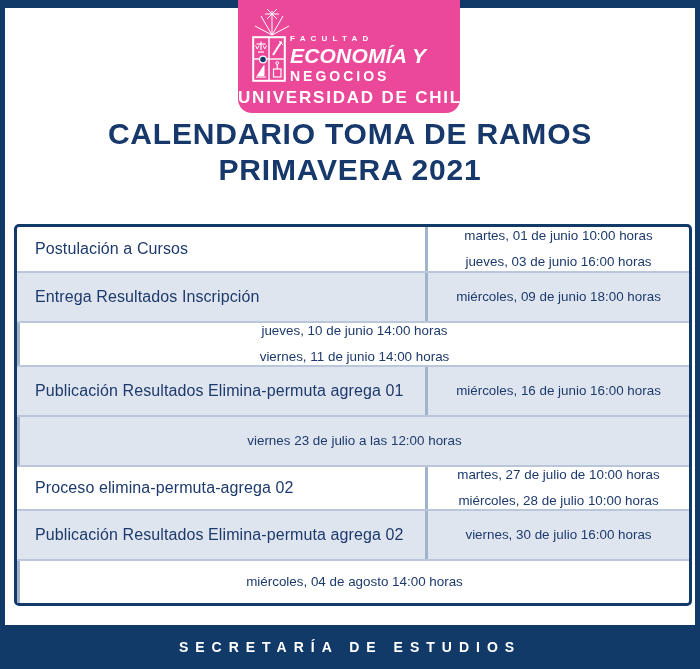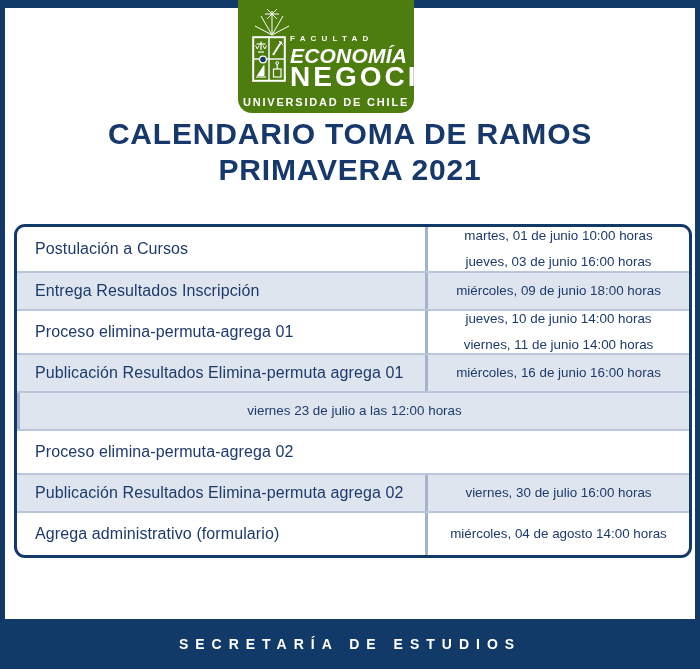--- a/index.html
+++ b/index.html
@@ -20,41 +20,41 @@
   
   .frame-top   { position: absolute; top: 0; left: 0; right: 0; height: 8px; background: #123a68; }
   .frame-left  { position: absolute; top: 0; left: 0; bottom: 0; width: 5px; background: #123a68; }
   .frame-right { position: absolute; top: 0; right: 0; bottom: 0; width: 5px; background: #123a68; }
 
   
   .logo-tab {
     position: absolute;
     top: 0;
     left: 238px;
-    width: 176px;
+    width: 222px;
     height: 113px;
-    background: #4d7c0f;
+    background: #ec4899;
     border-radius: 0 0 14px 14px;
     display: flex;
     align-items: flex-start;
     justify-content: flex-start;
   }
   .logo { position: relative; width: 180px; height: 100px; margin-top: 8px; color: #ffffff; }
   .starburst { position: absolute; left: 13px; top: 0; }
   .shield    { position: absolute; left: 14px; top: 28px; }
   .logo-text { position: absolute; left: 52px; top: 26px; width: 128px; }
   .faculty-label {
     font-size: 8px; font-weight: bold; letter-spacing: 5.2px; color: #ffffff;
     margin-bottom: 2px; white-space: nowrap;
   }
   .econ-line { font-size: 21px; font-weight: bold; letter-spacing: 0.2px; line-height: 21px; white-space: nowrap; font-style: italic; }
-  .neg-line  { font-size: 28px; font-weight: bold; letter-spacing: 3px; line-height: 21px; white-space: nowrap; }
+  .neg-line  { font-size: 14px; font-weight: bold; letter-spacing: 3px; line-height: 21px; white-space: nowrap; }
   .univ-line {
     position: absolute; left: 0; bottom: 0; width: 100%;
-    font-size: 11px; font-weight: bold; letter-spacing: 1.8px;
+    font-size: 17px; font-weight: bold; letter-spacing: 1.8px;
     text-align: center; white-space: nowrap;
   }
 
   
   .title {
     position: absolute;
     top: 116px;
     left: 0; right: 0;
     margin: 0;
     text-align: center;
@@ -65,33 +65,33 @@
     line-height: 36px;
   }
 
   
   .cal-table {
     position: absolute;
     top: 224px;
     left: 14px;
     width: 672px;
     border: 3px solid #123a68;
-    border-radius: 11px;
+    border-radius: 5px;
     overflow: hidden;
     background: #a21caf;
   }
   .cal-row {
     display: flex;
     box-sizing: border-box;
     border-top: 2px solid #bac7da;
     background: #ffffff;
   }
   .cal-row:first-child { border-top: none; }
   .cal-row.alt { background: #dfe5ef; }
-  .cal-row.h1 { height: 38px; }
+  .cal-row.h1 { height: 50px; }
   .cal-row.h2 { height: 44px; }
   .cell-activity {
     flex: 0 0 390px;
     display: flex;
     align-items: center;
     padding-left: 18px;
     font-size: 16px;
     color: #1d3a6c;
     letter-spacing: 0.1px;
     white-space: nowrap;
@@ -110,21 +110,21 @@
     font-weight: 500;
     padding: 2px 4px;
     box-sizing: border-box;
     gap: 9px;
   }
 
   
   .footer {
     position: absolute;
     left: 0; right: 0; bottom: 0;
-    height: 50px;
+    height: 44px;
     background: #123a68;
     display: flex;
     align-items: center;
     justify-content: center;
   }
   .footer-label {
     color: #ffffff;
     font-size: 14px;
     font-weight: bold;
     letter-spacing: 7px;
@@ -202,48 +202,50 @@
           <div>jueves, 03 de junio 16:00 horas</div>
         </div>
       </div>
       <div class="cal-row h1 alt">
         <div class="cell-activity">Entrega Resultados Inscripción</div>
         <div class="cell-dates">
           <div>miércoles, 09 de junio 18:00 horas</div>
         </div>
       </div>
       <div class="cal-row h2">
-        <div class="cell-activity">Proceso elimina-permuta-agrega 01</div>
         <div class="cell-dates">
           <div>jueves, 10 de junio 14:00 horas</div>
           <div>viernes, 11 de junio 14:00 horas</div>
         </div>
       </div>
       <div class="cal-row h1 alt">
         <div class="cell-activity">Publicación Resultados Elimina-permuta agrega 01</div>
         <div class="cell-dates">
           <div>miércoles, 16 de junio 16:00 horas</div>
         </div>
       </div>
       <div class="cal-row h1 alt">
         <div class="cell-dates">
           <div>viernes 23 de julio a las 12:00 horas</div>
         </div>
       </div>
       <div class="cal-row h2">
         <div class="cell-activity">Proceso elimina-permuta-agrega 02</div>
+        <div class="cell-dates">
+          <div>martes, 27 de julio de 10:00 horas</div>
+          <div>miércoles, 28 de julio 10:00 horas</div>
+        </div>
       </div>
       <div class="cal-row h1 alt">
         <div class="cell-activity">Publicación Resultados Elimina-permuta agrega 02</div>
         <div class="cell-dates">
           <div>viernes, 30 de julio 16:00 horas</div>
         </div>
       </div>
       <div class="cal-row h2">
-        <div class="cell-activity">Agrega administrativo (formulario)</div>
         <div class="cell-dates">
           <div>miércoles, 04 de agosto 14:00 horas</div>
         </div>
       </div>
     </div>
 
   <div class="footer">
     <span class="footer-label">SECRETARÍA DE ESTUDIOS</span>
   </div>
 

